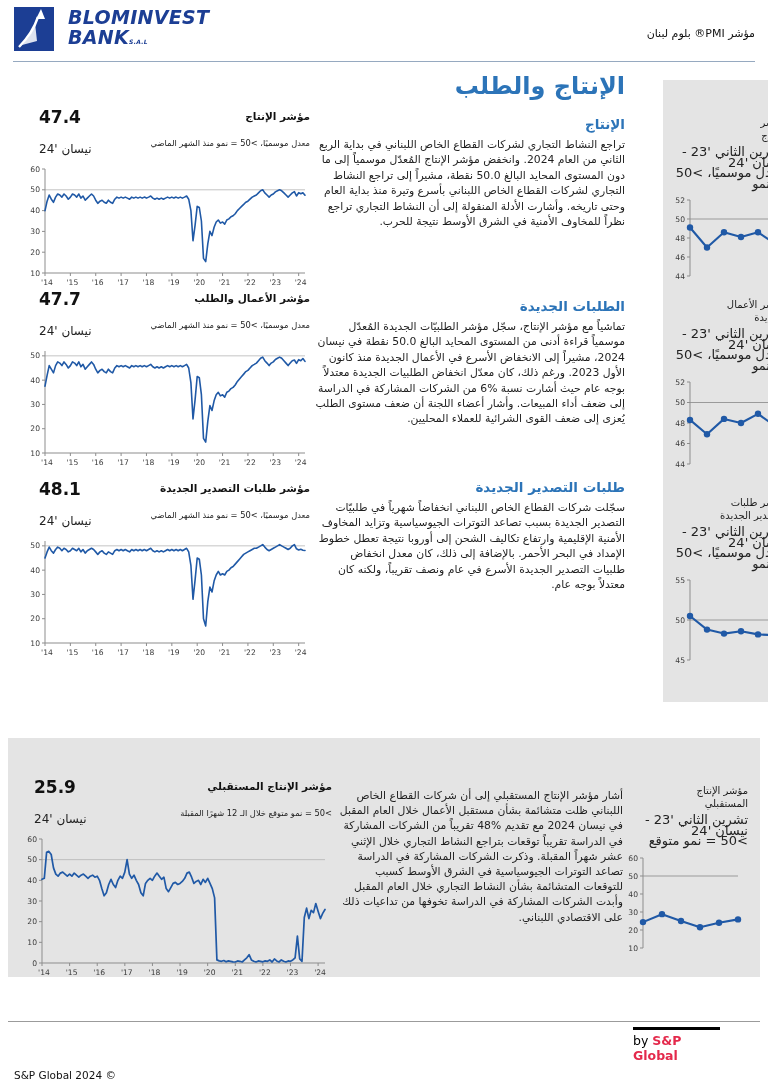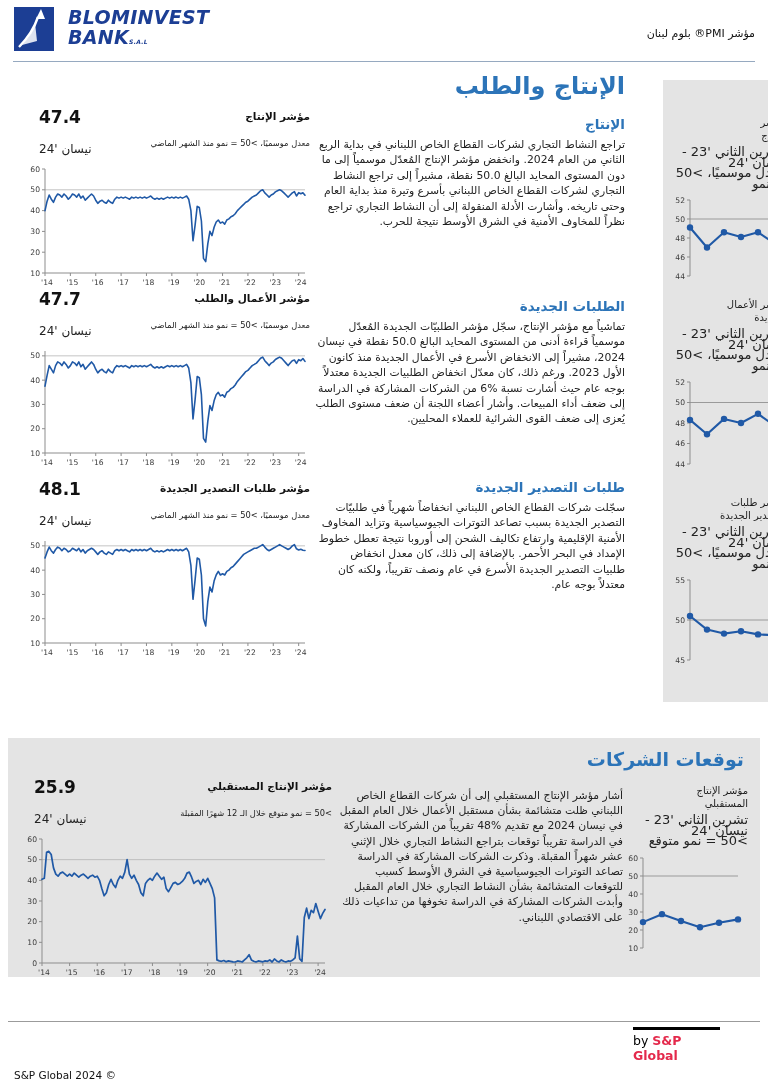--- a/index.html
+++ b/index.html
@@ -323,21 +323,20 @@
           <text x="275.6585365853658" y="119" text-anchor="middle" font-size="7.6" fill="#3a3a3a">'24</text>
           <polyline points="20.0,22.0 22.1,15.9 24.2,11.1 26.3,14.7 28.5,17.1 30.6,13.5 32.7,11.1 34.8,12.3 36.9,14.7 39.0,12.3 41.1,13.5 43.3,15.9 45.4,14.7 47.5,12.3 49.6,13.5 51.7,14.7 53.8,12.3 55.9,15.9 58.0,13.5 60.2,17.1 62.3,14.7 64.4,13.5 66.5,12.3 68.6,13.5 70.7,15.9 72.8,18.4 75.0,15.9 77.1,14.7 79.2,17.1 81.3,18.4 83.4,15.9 85.5,17.1 87.6,18.4 89.8,14.7 91.9,13.5 94.0,14.7 96.1,13.5 98.2,14.7 100.3,13.5 102.4,14.7 104.6,15.9 106.7,13.5 108.8,14.7 110.9,13.5 113.0,14.7 115.1,13.5 117.2,14.7 119.3,13.5 121.5,14.7 123.6,13.5 125.7,12.3 127.8,14.7 129.9,15.9 132.0,14.7 134.1,15.9 136.3,14.7 138.4,15.9 140.5,14.7 142.6,13.5 144.7,14.7 146.8,13.5 148.9,14.7 151.1,13.5 153.2,14.7 155.3,13.5 157.4,14.7 159.5,13.5 161.6,12.3 163.7,15.9 165.9,29.3 168.0,63.3 170.1,43.9 172.2,22.0 174.3,23.2 176.4,39.0 178.5,82.7 180.7,90.0 182.8,65.7 184.9,51.1 187.0,56.0 189.1,45.1 191.2,39.0 193.3,35.4 195.4,39.0 197.6,37.8 199.7,39.0 201.8,35.4 203.9,34.1 206.0,31.7 208.1,30.5 210.2,28.1 212.4,25.6 214.5,23.2 216.6,20.8 218.7,18.4 220.8,17.1 222.9,15.9 225.0,14.7 227.2,13.5 229.3,12.3 231.4,12.3 233.5,11.1 235.6,9.9 237.7,8.6 239.8,11.1 242.0,13.5 244.1,14.7 246.2,13.5 248.3,12.3 250.4,11.1 252.5,9.9 254.6,8.6 256.7,9.9 258.9,11.1 261.0,12.3 263.1,13.5 265.2,12.3 267.3,9.9 269.4,8.6 271.5,12.8 273.7,14.0 275.8,13.3 277.9,14.2 280.0,14.5" fill="none" stroke="#2059a6" stroke-width="1.6" stroke-linejoin="round" stroke-linecap="round"></polyline>
         </svg></div>
   </div>
   <div class="textcol" style="top:479px;">
     <h3>طلبات التصدير الجديدة</h3>
     <p>سجّلت شركات القطاع الخاص اللبناني انخفاضاً شهرياً في طلبيّات التصدير الجديدة بسبب تصاعد التوترات الجيوسياسية وتزايد المخاوف الأمنية الإقليمية وارتفاع تكاليف الشحن إلى أوروبا نتيجة تعطل خطوط الإمداد في البحر الأحمر. بالإضافة إلى ذلك، كان معدل انخفاض طلبيات التصدير الجديدة الأسرع في عام ونصف تقريباً، ولكنه كان معتدلاً بوجه عام.</p>
   </div>
 
   <div class="expect">
-    <div class="exp-title">توقعات الشركات</div>
 
     <div class="exp-chart">
       <div class="ch-head">
         <div class="ch-val">
           <div class="ch-v">25.9</div>
           <div class="ch-d">نيسان '24</div>
         </div>
         <div class="ch-title">
           <div class="ch-t">مؤشر الإنتاج المستقبلي</div>
           <div class="ch-s">&gt;50 = نمو متوقع خلال الـ 12 شهرًا المقبلة</div>

